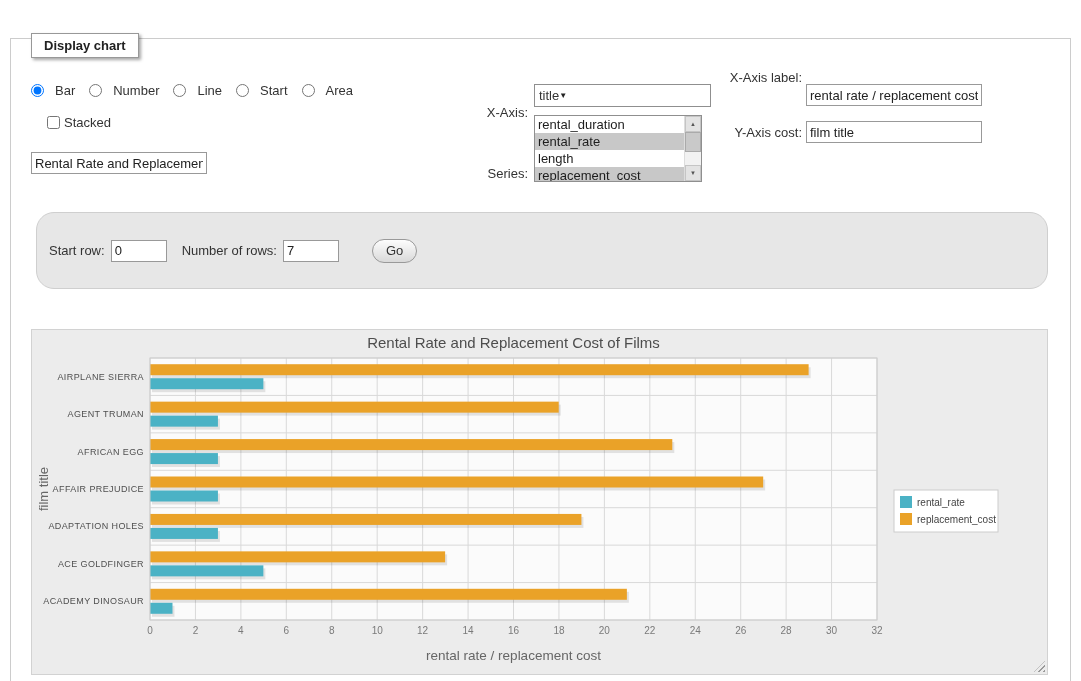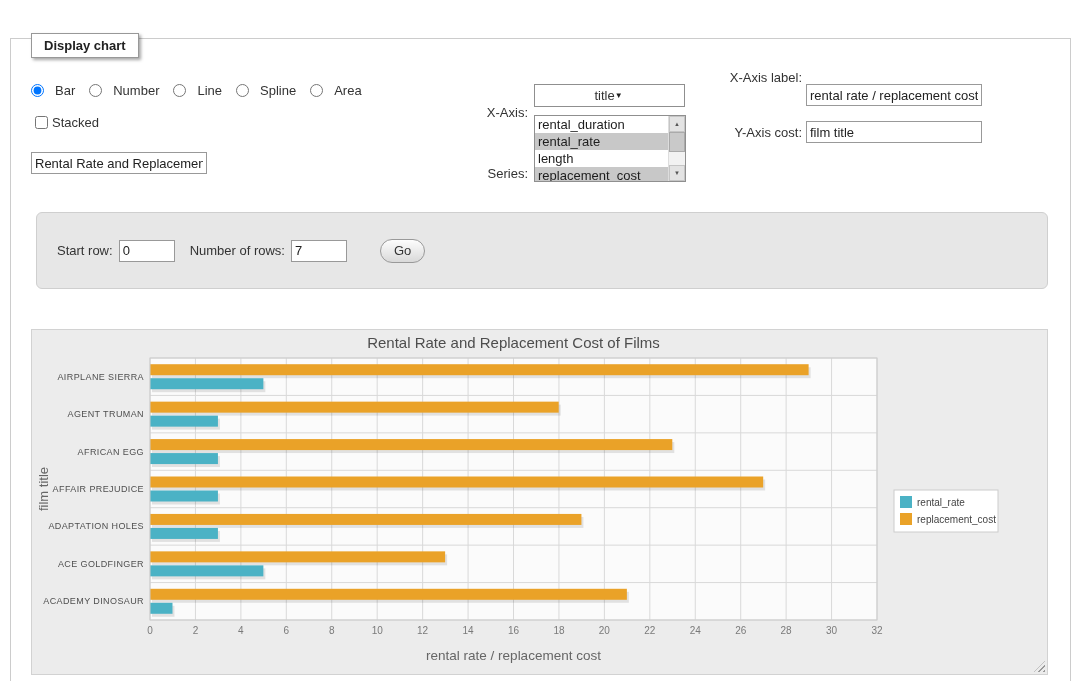--- a/index.html
+++ b/index.html
@@ -38,21 +38,21 @@
     position: absolute;
     left: 20px; top: 44px;
     display: flex;
     gap: 14px;
     font-size: 13px;
     align-items: center;
   }
   .radio-item { display: flex; align-items: center; gap: 11px; cursor: default; }
   .stacked-wrap {
     position: absolute;
-    left: 24px; top: 76px;
+    left: 36px; top: 76px;
     display: flex; align-items: center; gap: 4px;
     font-size: 13px;
   }
   input[type="text"] {
     border: 1px solid #999;
     background: #fff;
     height: 22px;
     font-size: 13px;
     font-family: "Liberation Sans", "DejaVu Sans", sans-serif;
     padding: 0 3px;
@@ -65,35 +65,35 @@
     color: #333;
     text-align: right;
   }
   .x-axis-lbl  { left: 437px; top: 66px;  width: 80px; }
   .series-lbl  { left: 437px; top: 127px; width: 80px; }
   .xlab-caption{ left: 700px; top: 31px;  width: 91px; }
   .ylab-caption{ left: 700px; top: 86px;  width: 91px; }
   .select-box {
     position: absolute;
     left: 523px; top: 45px;
-    width: 151px; height: 23px;
+    width: 177px; height: 23px;
     border: 1px solid #8f8f8f;
     background: #fff;
     font-size: 13px;
     display: flex;
     align-items: center;
-    justify-content: center;
+    justify-content: flex-start;
     padding: 0 6px 0 4px;
     cursor: default;
   }
   .sel-arrow { font-size: 8px; color: #222; }
   .listbox {
     position: absolute;
     left: 523px; top: 76px;
-    width: 152px; height: 67px;
+    width: 168px; height: 67px;
     border: 1px solid #8f8f8f;
     background: #fff;
     overflow: hidden;
   }
   .options { position: absolute; left: 0; top: 0; right: 17px; }
   .list-option {
     height: 17px; line-height: 17px;
     padding-left: 3px;
     font-size: 13px;
     color: #1d1d1d;
@@ -127,24 +127,24 @@
     border: 1px solid #aaa;
   }
   .xlab-input { position: absolute; left: 795px; top: 45px; width: 176px; }
   .ylab-input { position: absolute; left: 795px; top: 82px; width: 176px; }
   .rows-panel {
     position: absolute;
     left: 25px; top: 173px;
     width: 1012px; height: 77px;
     background: #e7e7e7;
     border: 1px solid #cfcfcf;
-    border-radius: 6px;
+    border-radius: 18px;
     display: flex;
     align-items: center;
-    padding-left: 20px;
+    padding-left: 12px;
     font-size: 13px;
   }
   .plabel { margin-right: 6px; color: #333; }
   .num-input { width: 56px; margin-right: 15px; }
   .go-btn {
     margin-left: 18px;
     padding: 3px 13px 4px;
     font-size: 13px;
     color: #333;
     font-family: "Liberation Sans", "DejaVu Sans", sans-serif;
@@ -190,21 +190,21 @@
         <label class="radio-item">
           <input type="radio" name="charttype" style="">
           <span>Number</span>
         </label>
         <label class="radio-item">
           <input type="radio" name="charttype" style="">
           <span>Line</span>
         </label>
         <label class="radio-item">
           <input type="radio" name="charttype" style="">
-          <span>Spline</span>
+          <span>Start</span>
         </label>
         <label class="radio-item">
           <input type="radio" name="charttype" style="">
           <span>Area</span>
         </label>
       </div>
 
     <label class="stacked-wrap">
       <input type="checkbox" style="">
       <span>Stacked</span>

